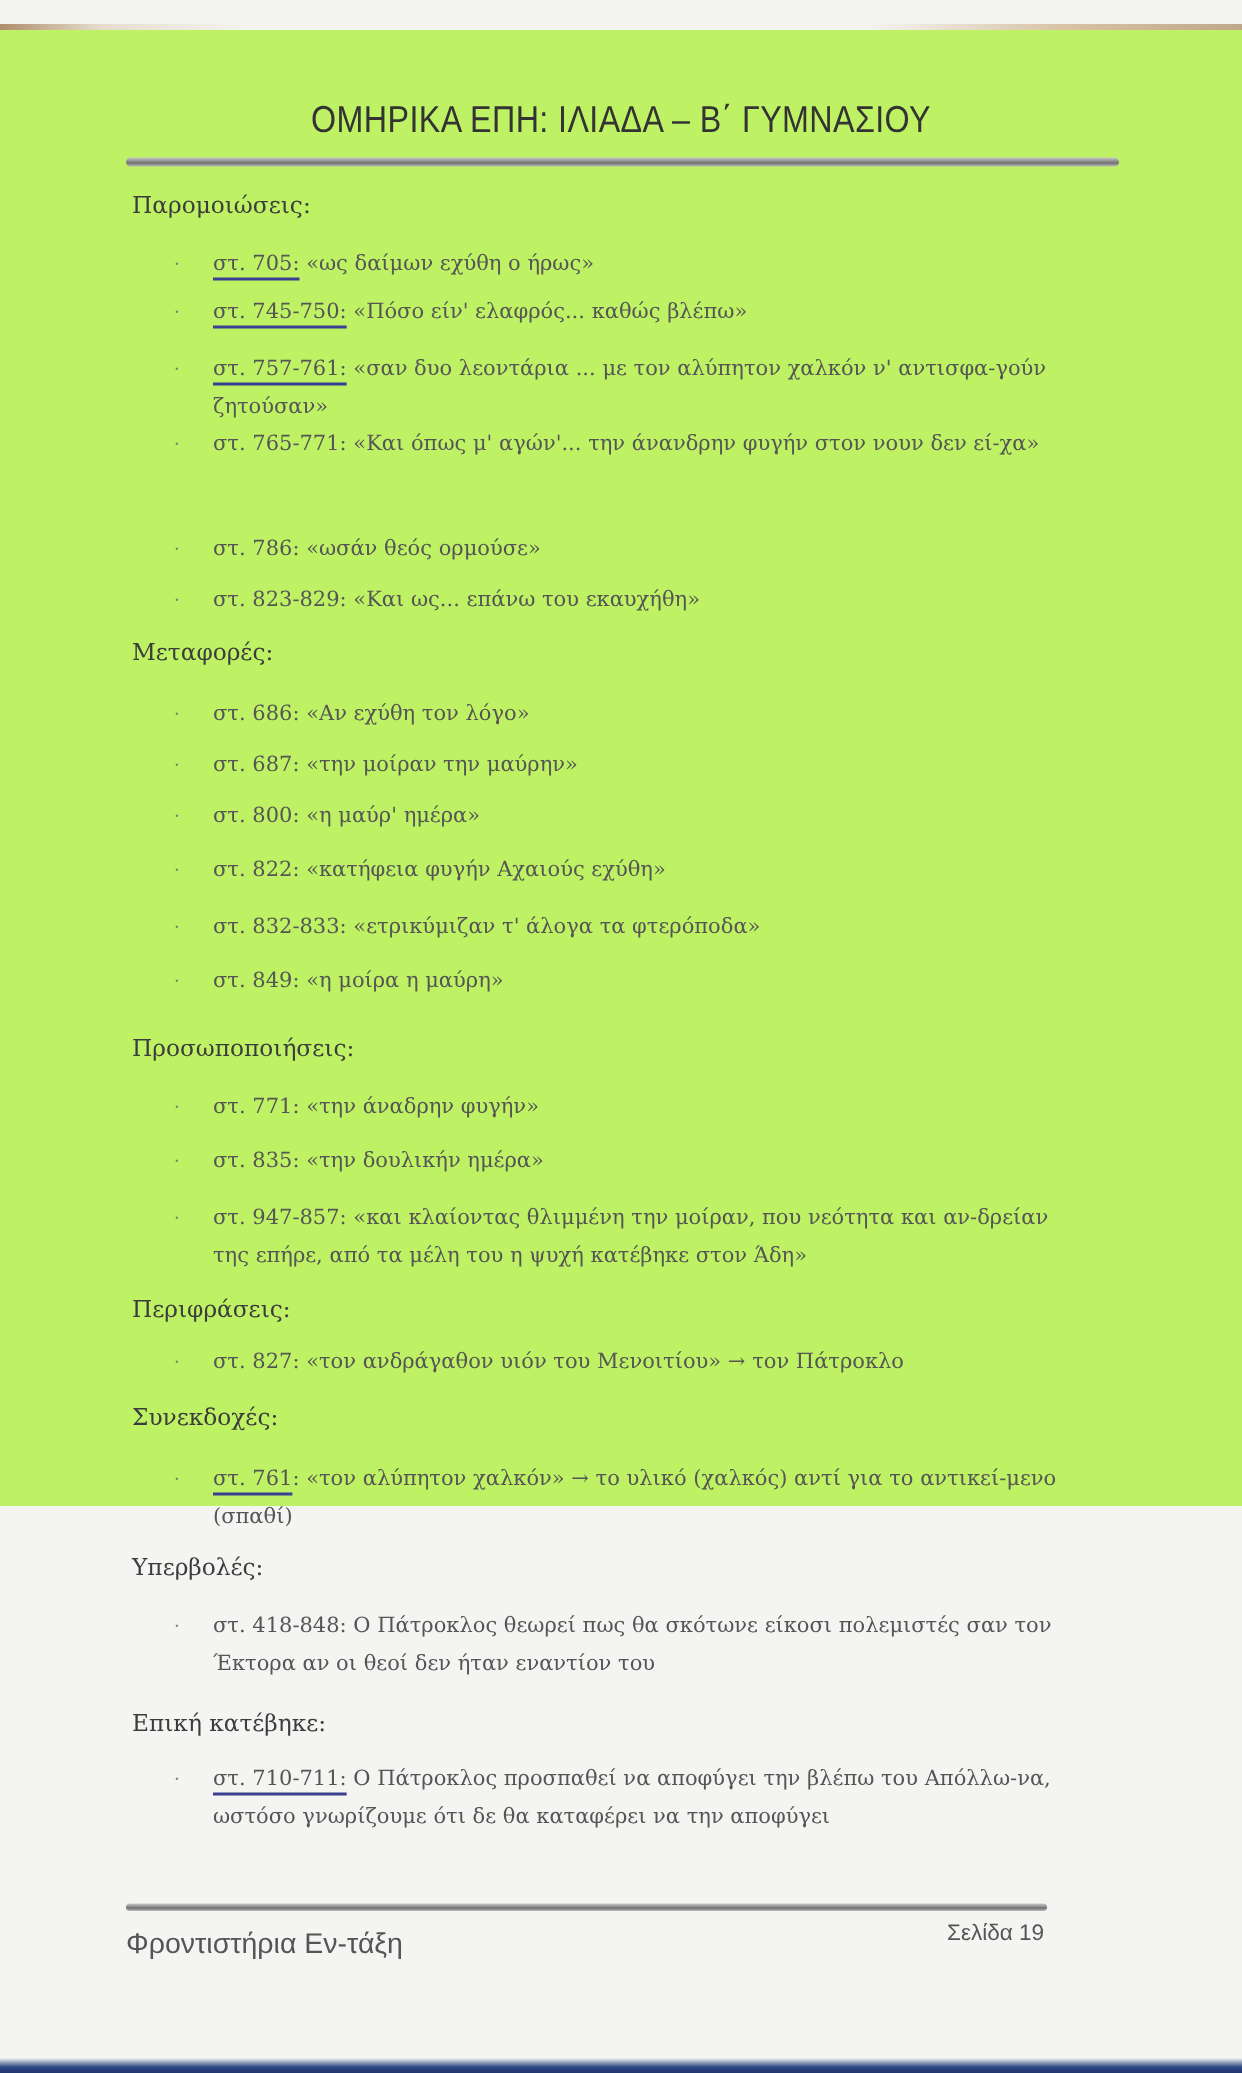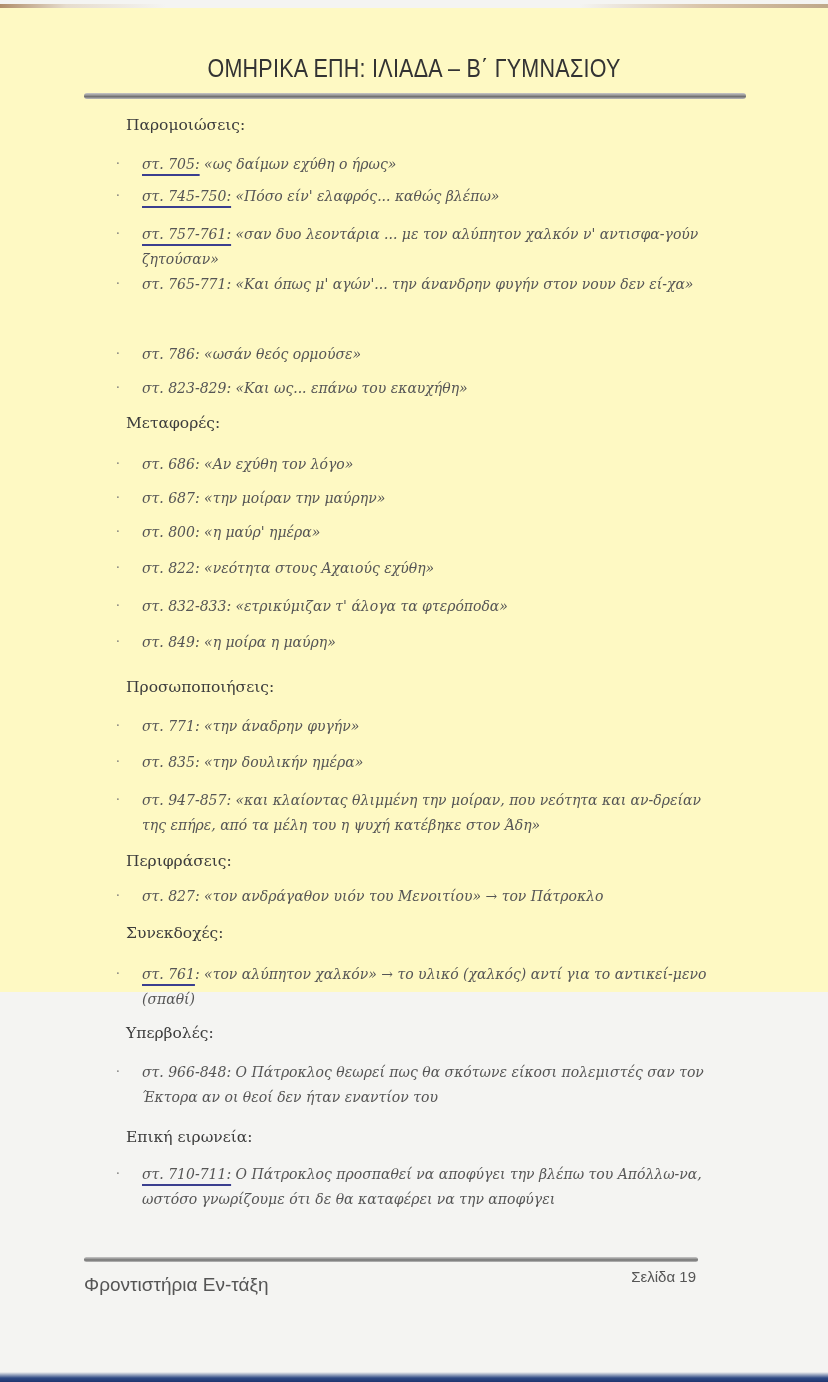--- a/index.html
+++ b/index.html
@@ -11,46 +11,46 @@
   }
   .top-edge {
     position:absolute; left:0; top:0; width:828px; height:4px;
     background:linear-gradient(90deg,#b08d6a 0%, #e6dccd 8%, #f4f4f2 20%, #f4f4f2 70%, #d9c4a8 85%, #bfa88a 100%);
   }
   .bottom-edge {
     position:absolute; left:0; bottom:0; width:828px; height:10px;
     background:linear-gradient(180deg, rgba(40,60,110,0) 0%, #2f4a85 60%, #1f3570 100%);
   }
   .page {
-    position:absolute; left:0; top:4px; width:828px; height:988px;
-    background:#fef9c3;
+    position:absolute; left:0; top:16px; width:828px; height:988px;
+    background:#bef264;
   }
   .header-title {
     position:absolute; left:0; width:828px; top:50px; text-align:center;
     font-family:"Liberation Sans", "DejaVu Sans", sans-serif;
     font-size:25px; letter-spacing:0.3px; color:#333;
     transform:scaleX(0.86); transform-origin:center;
   }
   .rule {
     position:absolute; height:6px; border-radius:3px;
     background:linear-gradient(180deg,#c9c9c9 0%, #8a8a8a 45%, #6f6f6f 60%, #bdbdbd 100%);
   }
   .rule.top { left:84px; width:662px; top:89px; }
   .rule.bottom { left:84px; width:614px; top:1253px; height:5px; }
   .content { position:absolute; left:0; top:0; width:828px; }
   .section-head {
-    position:absolute; left:88px; font-size:15.5px; color:#3c3c3c;margin-left:38px;
+    position:absolute; left:88px; font-size:15.5px; color:#3c3c3c;
   }
   .item {
     position:absolute; left:120px; width:600px; font-size:14px; line-height:25px; color:#555;
   }
   .bullet {
     position:absolute; left:-4px; top:0; font-size:12px; color:#777;
   }
-  .item-text { display:block; padding-left:22px;font-style:italic; }
+  .item-text { display:block; padding-left:22px; }
   .ul-mark {
     text-decoration:underline; text-decoration-color:#3b3f8f; text-underline-offset:5px; text-decoration-thickness:1.5px;
   }
   .footer-left {
     position:absolute; left:84px; top:1270px;
     font-family:"Liberation Sans", "DejaVu Sans", sans-serif; font-size:19px; color:#555;
   }
   .footer-right {
     position:absolute; right:132px; top:1264px;
     font-family:"Liberation Sans", "DejaVu Sans", sans-serif; font-size:15px; color:#555;
@@ -101,21 +101,21 @@
     <div class="item" style="top:482px">
       <span class="bullet">·</span>
       <span class="item-text"><span>στ. 687:</span><span> «την μοίραν την μαύρην»</span></span>
     </div>
     <div class="item" style="top:516px">
       <span class="bullet">·</span>
       <span class="item-text"><span>στ. 800:</span><span> «η μαύρ' ημέρα»</span></span>
     </div>
     <div class="item" style="top:552px">
       <span class="bullet">·</span>
-      <span class="item-text"><span>στ. 822:</span><span> «νεότητα στους Αχαιούς εχύθη»</span></span>
+      <span class="item-text"><span>στ. 822:</span><span> «κατήφεια φυγήν Αχαιούς εχύθη»</span></span>
     </div>
     <div class="item" style="top:590px">
       <span class="bullet">·</span>
       <span class="item-text"><span>στ. 832-833:</span><span> «ετρικύμιζαν τ' άλογα τα φτερόποδα»</span></span>
     </div>
     <div class="item" style="top:626px">
       <span class="bullet">·</span>
       <span class="item-text"><span>στ. 849:</span><span> «η μοίρα η μαύρη»</span></span>
     </div>
 
@@ -141,24 +141,24 @@
 
     <div class="section-head" style="top:920px">Συνεκδοχές:</div>
     <div class="item" style="top:958px">
       <span class="bullet">·</span>
       <span class="item-text"><span class="ul-mark">στ. 761</span><span>: «τον αλύπητον χαλκόν» → το υλικό (χαλκός) αντί για το αντικεί-μενο (σπαθί)</span></span>
     </div>
 
     <div class="section-head" style="top:1020px">Υπερβολές:</div>
     <div class="item" style="top:1056px">
       <span class="bullet">·</span>
-      <span class="item-text"><span>στ. 966-848:</span><span> Ο Πάτροκλος θεωρεί πως θα σκότωνε είκοσι πολεμιστές σαν τον Έκτορα αν οι θεοί δεν ήταν εναντίον του</span></span>
+      <span class="item-text"><span>στ. 418-848:</span><span> Ο Πάτροκλος θεωρεί πως θα σκότωνε είκοσι πολεμιστές σαν τον Έκτορα αν οι θεοί δεν ήταν εναντίον του</span></span>
     </div>
 
-    <div class="section-head" style="top:1124px">Επική ειρωνεία:</div>
+    <div class="section-head" style="top:1124px">Επική κατέβηκε:</div>
     <div class="item" style="top:1158px">
       <span class="bullet">·</span>
       <span class="item-text"><span class="ul-mark">στ. 710-711:</span><span> Ο Πάτροκλος προσπαθεί να αποφύγει την βλέπω του Απόλλω-να, ωστόσο γνωρίζουμε ότι δε θα καταφέρει να την αποφύγει</span></span>
     </div>
   </div>
 
   <div class="rule bottom"></div>
   <div class="footer-left">Φροντιστήρια Εν-τάξη</div>
   <div class="footer-right">Σελίδα 19</div>
 </div>

